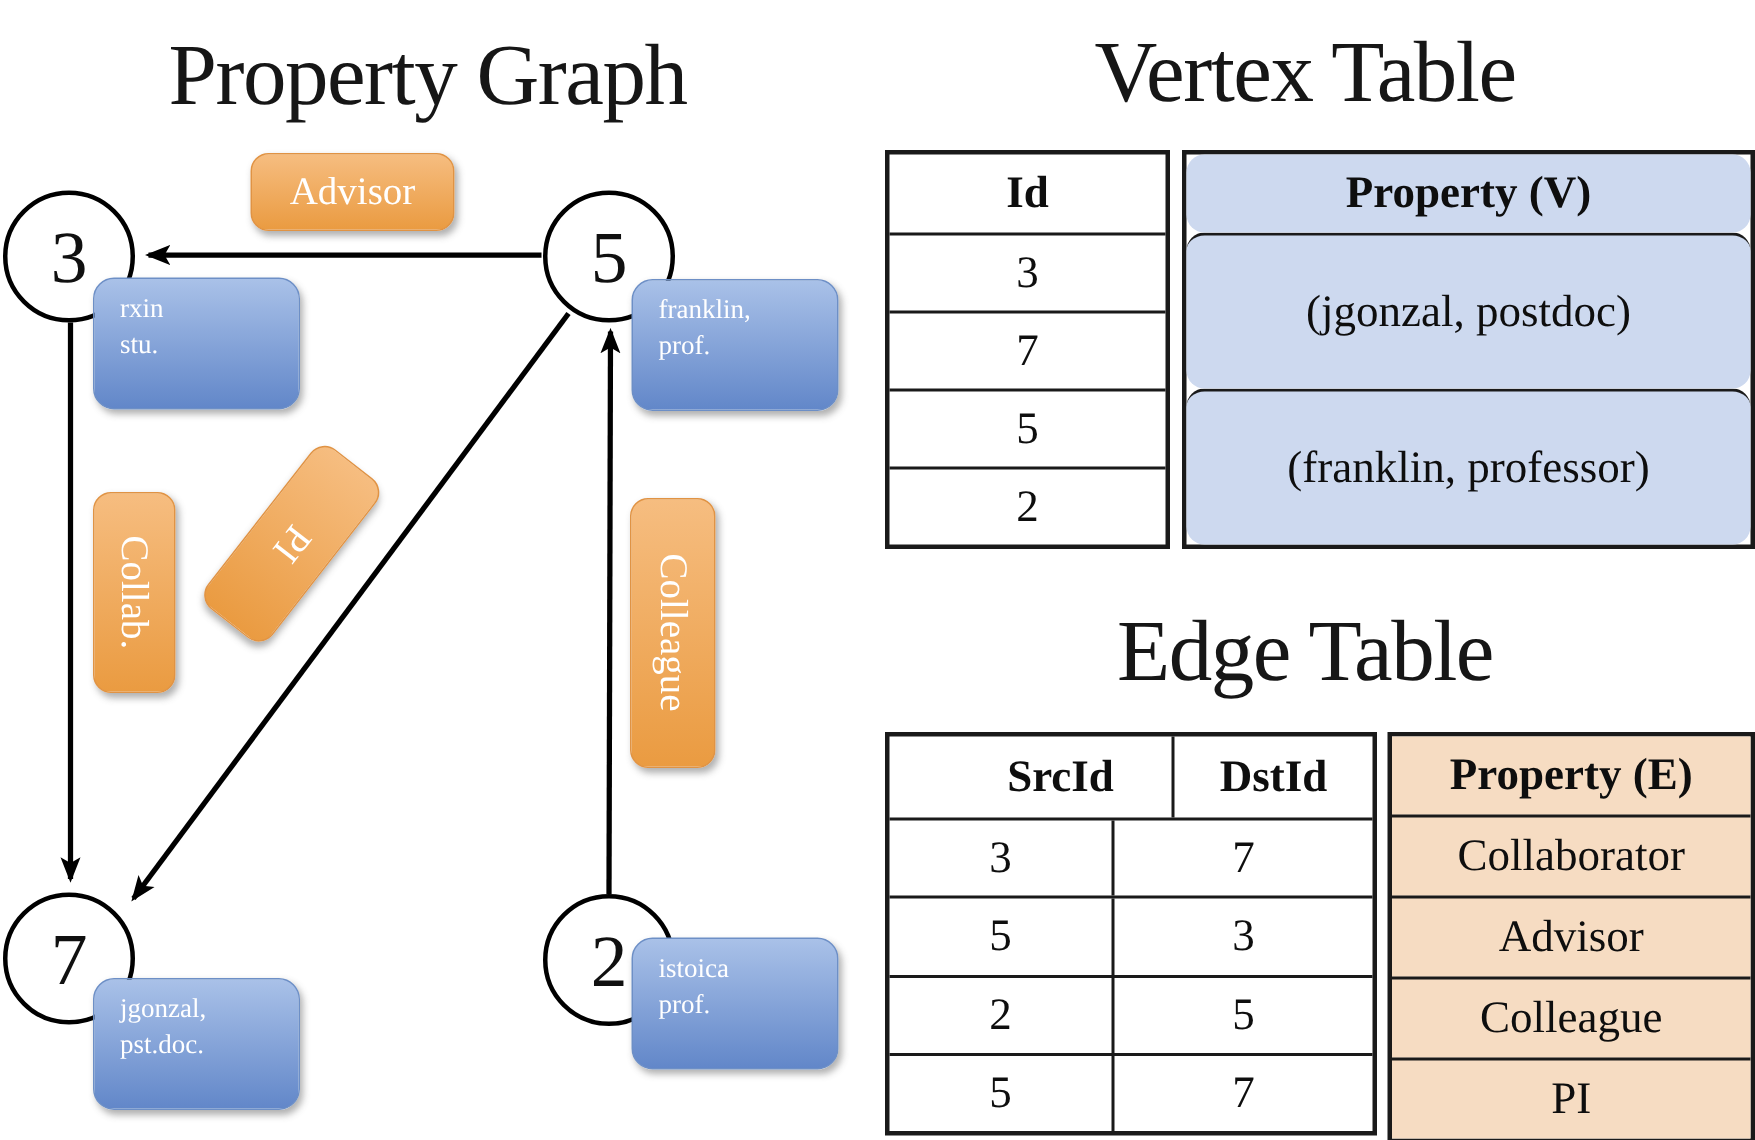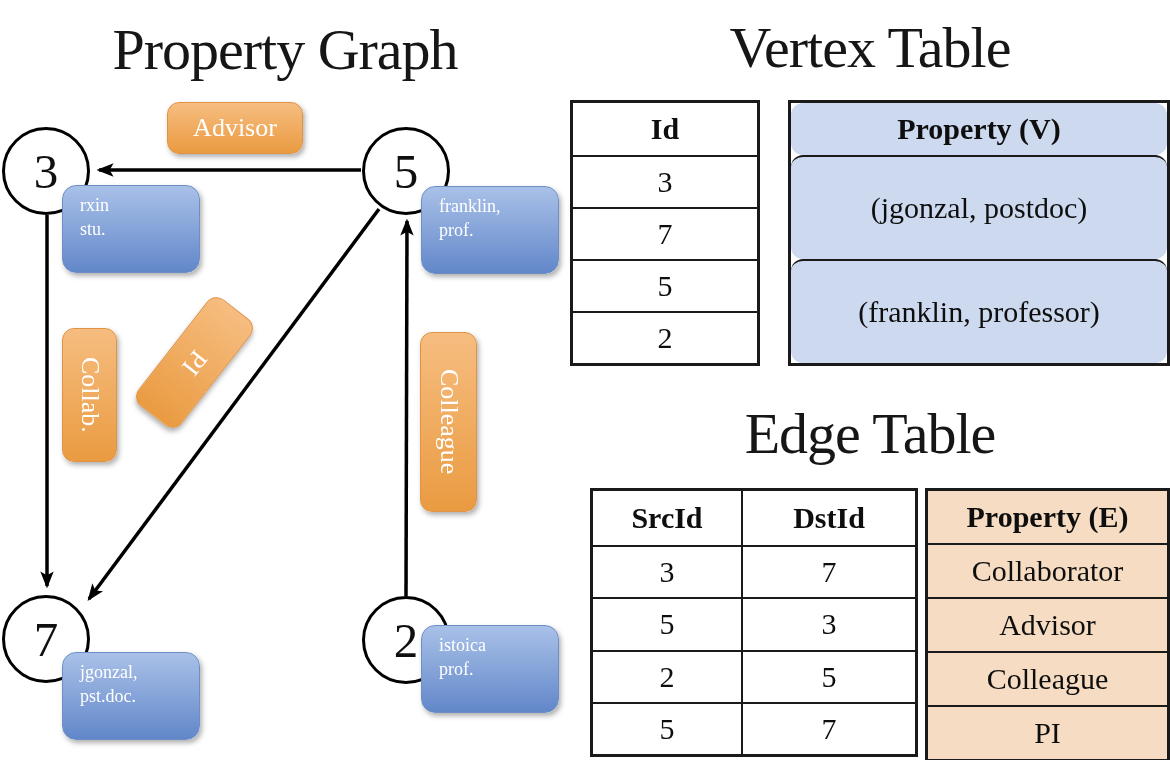--- a/index.html
+++ b/index.html
@@ -68,24 +68,24 @@
   }
   .tbl .cell {
     display:flex; align-items:center; justify-content:center;
     font-size:30px; font-weight:300; color:#0e0e0e; flex:1 1 auto;
     white-space:nowrap;
   }
   .tbl > .cell + .cell, .tbl > .row + .row { border-top:2px solid #1a1a1a; }
   .tbl .head { font-weight:700; flex:0 0 52px; }
   .row { display:flex; flex:1 1 auto; }
   .row .cell.src { flex:0 0 148px; border-right:2px solid #1a1a1a; }
-  .row.head { flex:0 0 54px; }
+  .row.head { flex:0 0 54px;padding-left:40px; }
   .row.head .cell { font-weight:700; }
 
-  .vt-left  { left:570px; top:100px; width:190px; height:266px; }
+  .vt-left  { left:590px; top:100px; width:190px; height:266px; }
   .vt-right { left:788px; top:100px; width:382px; height:266px; }
   .blue .cell { background:#cdd9ef;border-radius:12px; }
 
   .et-left  { left:590px; top:488px; width:328px; height:269px; }
   .et-right { left:925px; top:488px; width:245px; height:274px; }
   .tan .cell { background:#f6dcc2; }
 </style>
 </head>
 <body>
 

